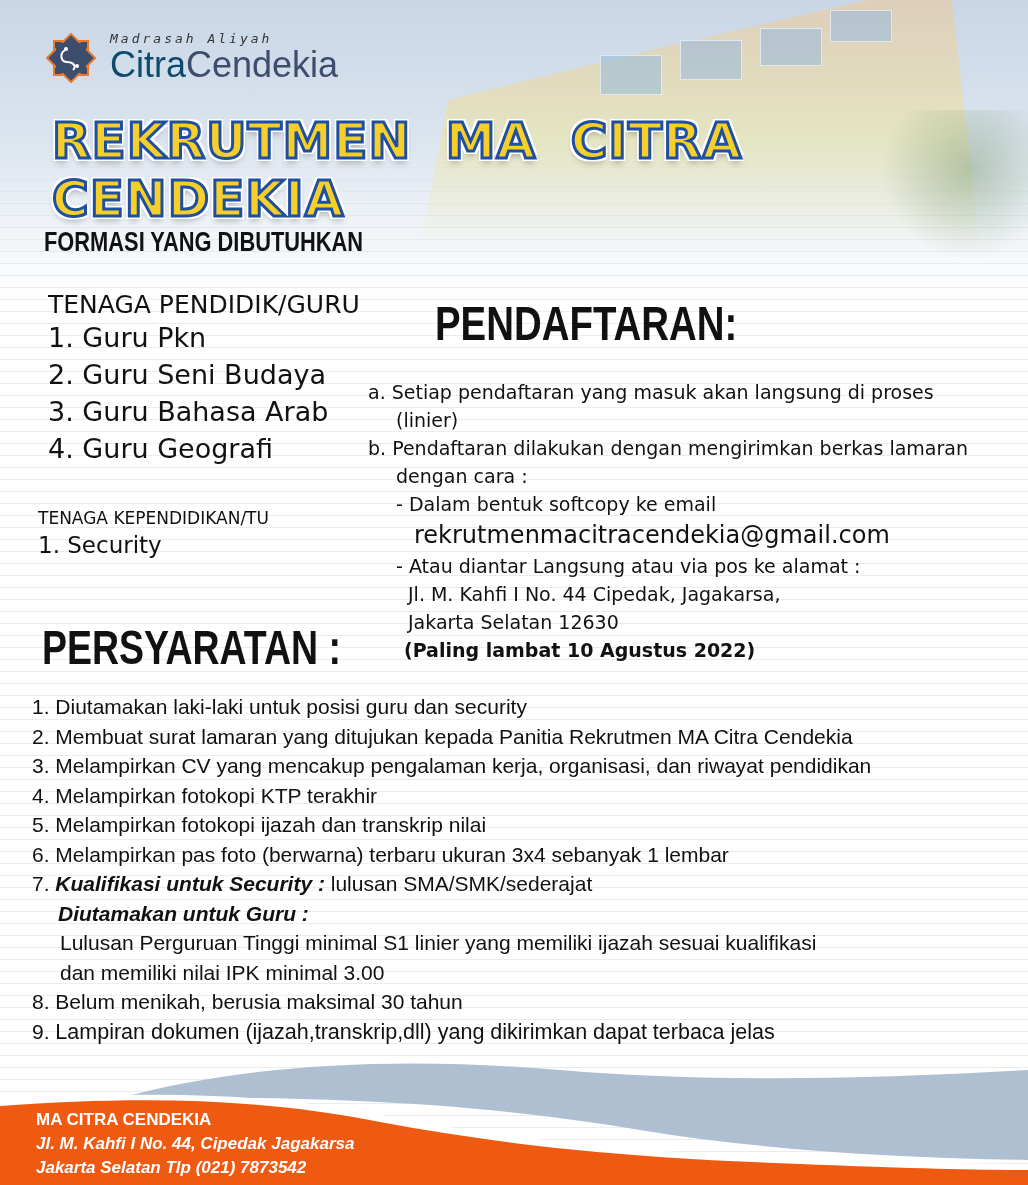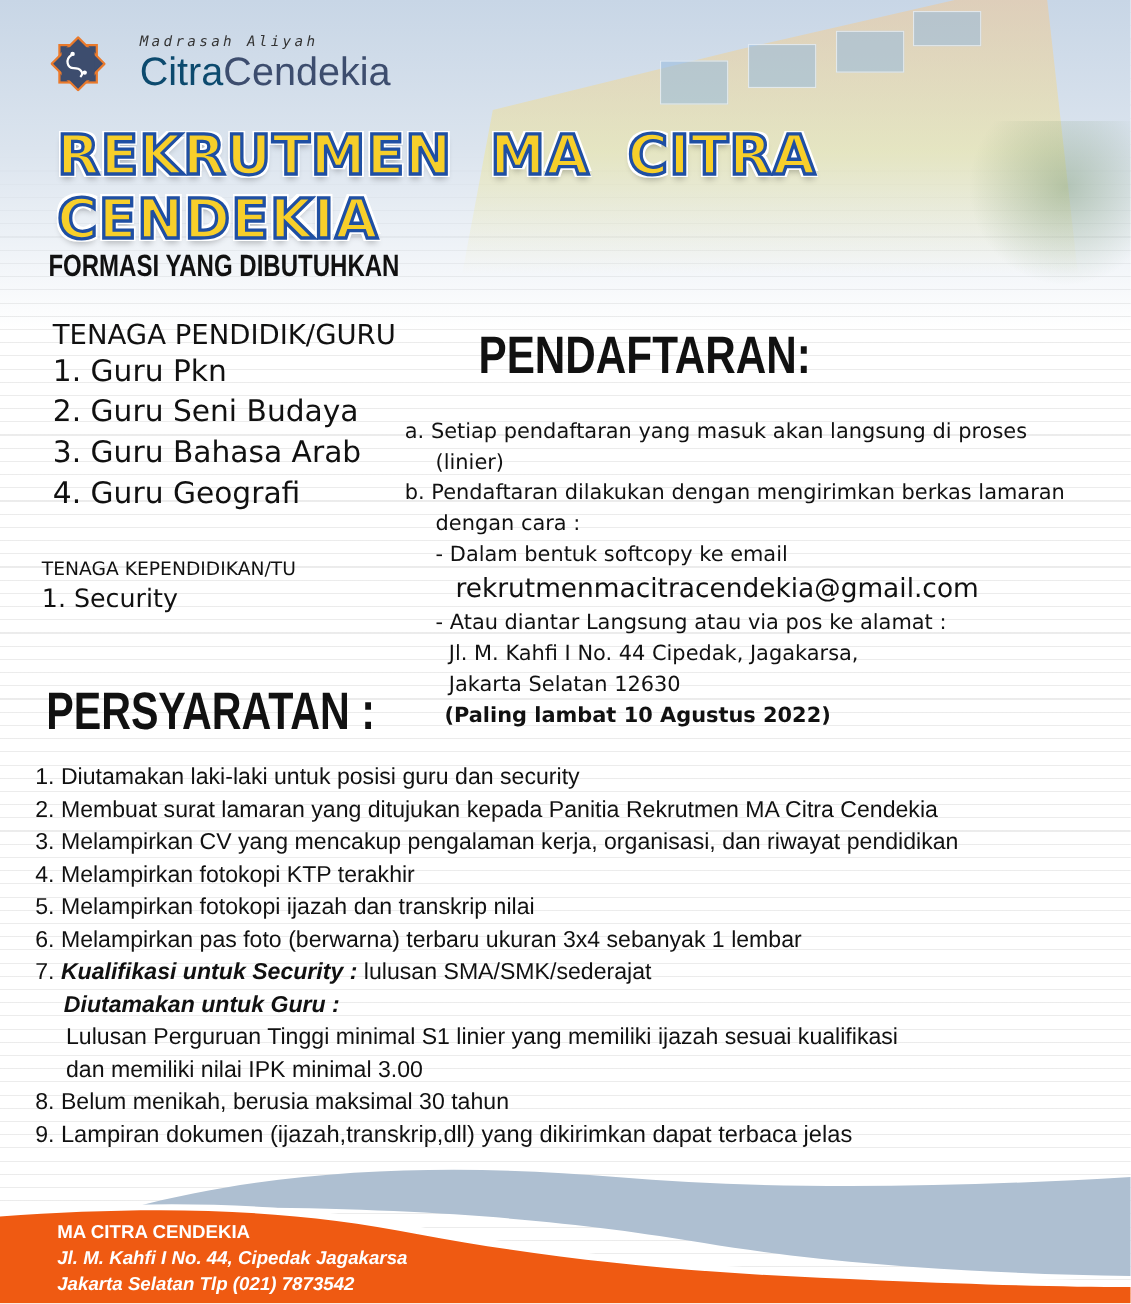--- a/index.html
+++ b/index.html
@@ -21,21 +21,21 @@
     background: linear-gradient(to bottom, rgba(240,200,150,0.55) 0%, rgba(240,230,140,0.45) 55%, rgba(255,255,255,0) 100%);
     clip-path: polygon(5% 40%, 45% 18%, 80% 0%, 95% 0%, 100% 100%, 0% 100%);
   }
   .bldg-win {
     position:absolute; background:rgba(150,185,220,0.55); border:1px solid rgba(255,255,255,0.6);
   }
   .trees {
     position:absolute; left:880px; top:110px; width:148px; height:150px;
     background: radial-gradient(ellipse at 60% 40%, rgba(120,150,110,0.45), rgba(255,255,255,0) 70%);
   }
-  .logo { position:absolute; left:46px; top:32px; display:flex; align-items:flex-end;gap:17px; }
+  .logo { position:absolute; left:46px; top:32px; display:flex; align-items:flex-end; }
   .logo-mark { width:50px; height:50px; position:relative; }
   .logo-text { margin-left:14px; line-height:1; }
   .logo-small { font-family:"DejaVu Sans Mono", monospace; font-style:italic; font-size:13px; color:#333; letter-spacing:3px; }
   .logo-big { font-family:"Liberation Sans", sans-serif; font-size:36px; margin-top:2px; }
   .logo-citra { color:#0c4a6e; }
   .logo-cendekia { color:#3d4d6e; }
   .banner {
     position:absolute; left:52px; top:112px; width:840px; text-align:left;
     font-family:"DejaVu Sans", sans-serif; font-weight:bold; font-size:50px; letter-spacing:1px;
     color:#f7cf2a; -webkit-text-stroke:3px #1f4fa3;
@@ -61,21 +61,21 @@
   .reg .addr { padding-left:40px; }
   .reg .deadline { padding-left:36px; font-weight:bold; }
   .persyaratan { position:absolute; left:42px; top:620px; font-size:48px; transform:scaleX(0.78); }
   .req { position:absolute; left:32px; top:667px; font-size:21px; line-height:29.5px; color:#111; font-family:"Liberation Sans", sans-serif;margin-top:25px; }
   .req .it { font-style:italic; font-weight:bold; }
   .req .sub { padding-left:26px; }
   .req .sub2 { padding-left:28px; }
   .req .bold { font-weight:normal; font-size:21.5px; }
   .footer-wave { position:absolute; left:0; top:1040px; width:1028px; height:145px; }
   .footer-text {
-    position:absolute; left:52px; top:1108px; color:#ffffff;
+    position:absolute; left:36px; top:1108px; color:#ffffff;
     font-family:"Liberation Sans", sans-serif; font-weight:bold; font-size:17px; line-height:24px;
   }
   .footer-text .it { font-style:italic; }
 </style>
 </head>
 <body>
 
 <div class="lines"></div>
 
 <div class="hero"></div>

